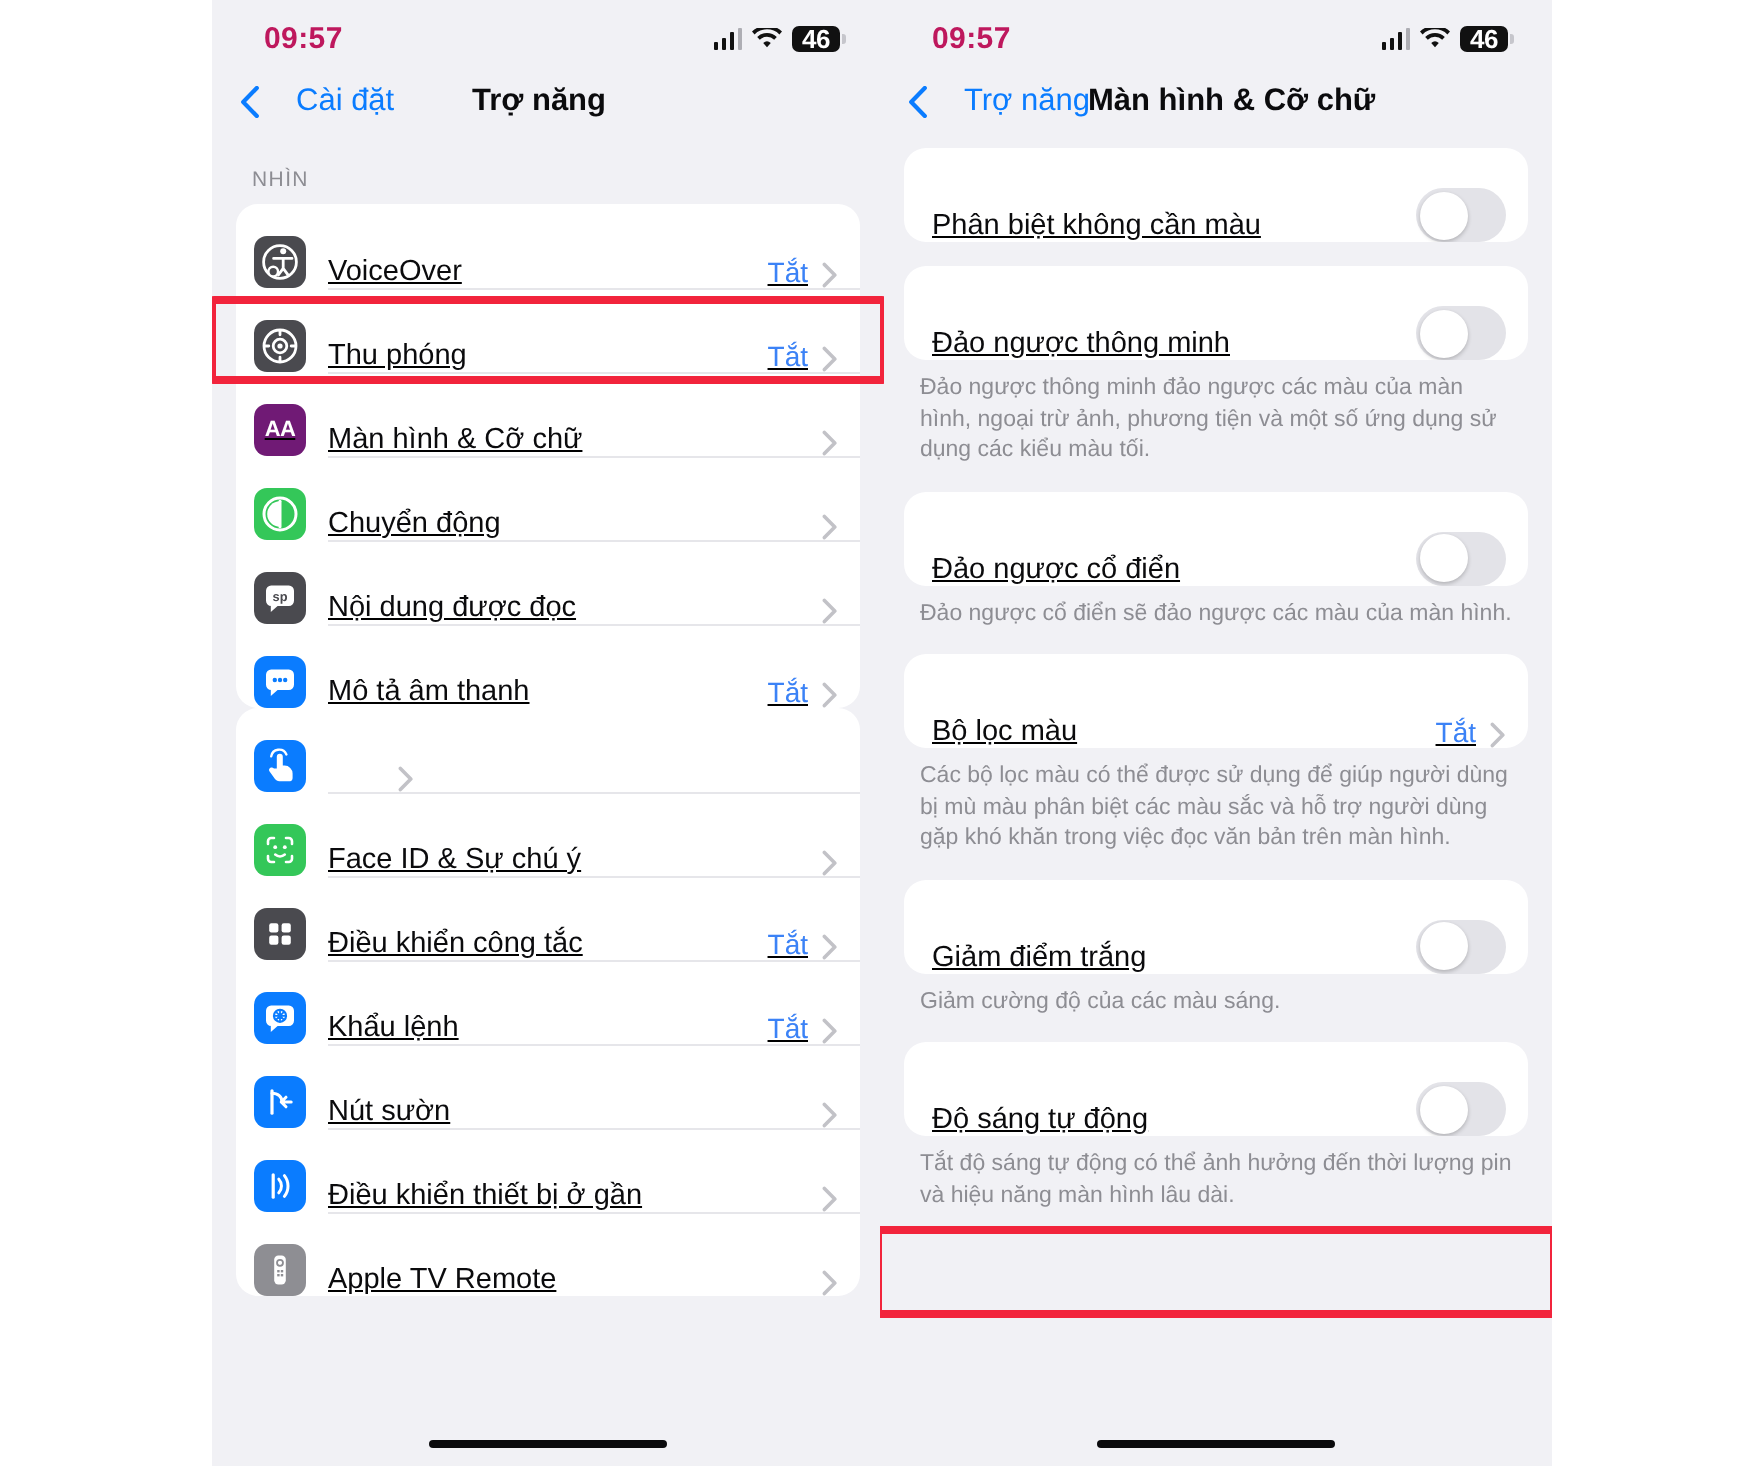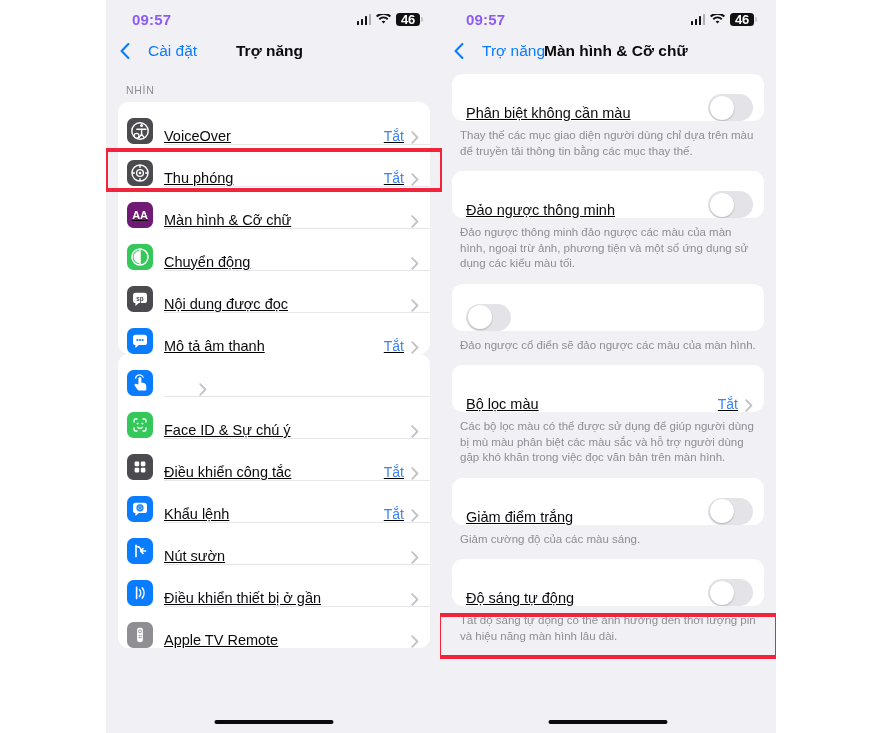--- a/index.html
+++ b/index.html
@@ -32,21 +32,21 @@
     height: 34px;
     display: flex;
     align-items: center;
     justify-content: space-between;
     padding: 4px 22px 0 26px;
     background: #f1f1f5;
   }
   .sb-time {
     font-size: 15px;
     font-weight: bold;
-    color: #8b5cf6;
+    color: #be185d;
     letter-spacing: .2px;
   }
   .sb-right { display: flex; align-items: center; gap: 5px; }
   .ic-signal { display: flex; align-items: flex-end; gap: 1.5px; height: 11px; }
   .ic-signal i { width: 2.5px; background: #111; border-radius: .5px; display: block; }
   .ic-signal i:nth-child(1) { height: 4px; }
   .ic-signal i:nth-child(2) { height: 6px; }
   .ic-signal i:nth-child(3) { height: 8.5px; }
   .ic-signal i:nth-child(4) { height: 11px; background: #aeaeb4; }
   .ic-wifi { width: 15px; height: 11px; position: relative; }
@@ -522,38 +522,38 @@
     <div class="body" style="padding-top:6px">
 
       <div class="card plain">
         <div class="row tall" style="padding-left:14px">
           <span class="row-label">Phân biệt không cần màu</span>
           <span class="toggle">
               <span class="knob"></span>
             </span>
         </div>
       </div>
-      <div class="footnote">Thay thế các mục giao diện người dùng chỉ dựa trên màu để truyền tải thông tin bằng các mục thay thế.</div>
 
       <div class="gap"></div>
 
       <div class="card plain">
         <div class="row tall" style="padding-left:14px">
           <span class="row-label">Đảo ngược thông minh</span>
           <span class="toggle">
               <span class="knob"></span>
             </span>
         </div>
       </div>
       <div class="footnote">Đảo ngược thông minh đảo ngược các màu của màn hình, ngoại trừ ảnh, phương tiện và một số ứng dụng sử dụng các kiểu màu tối.</div>
 
       <div class="gap"></div>
 
       <div class="card plain">
         <div class="row tall" style="padding-left:14px">
+          <span class="row-label">Đảo ngược cổ điển</span>
           <span class="toggle">
               <span class="knob"></span>
             </span>
         </div>
       </div>
       <div class="footnote">Đảo ngược cổ điển sẽ đảo ngược các màu của màn hình.</div>
 
       <div class="gap"></div>
 
       <div class="card plain">

